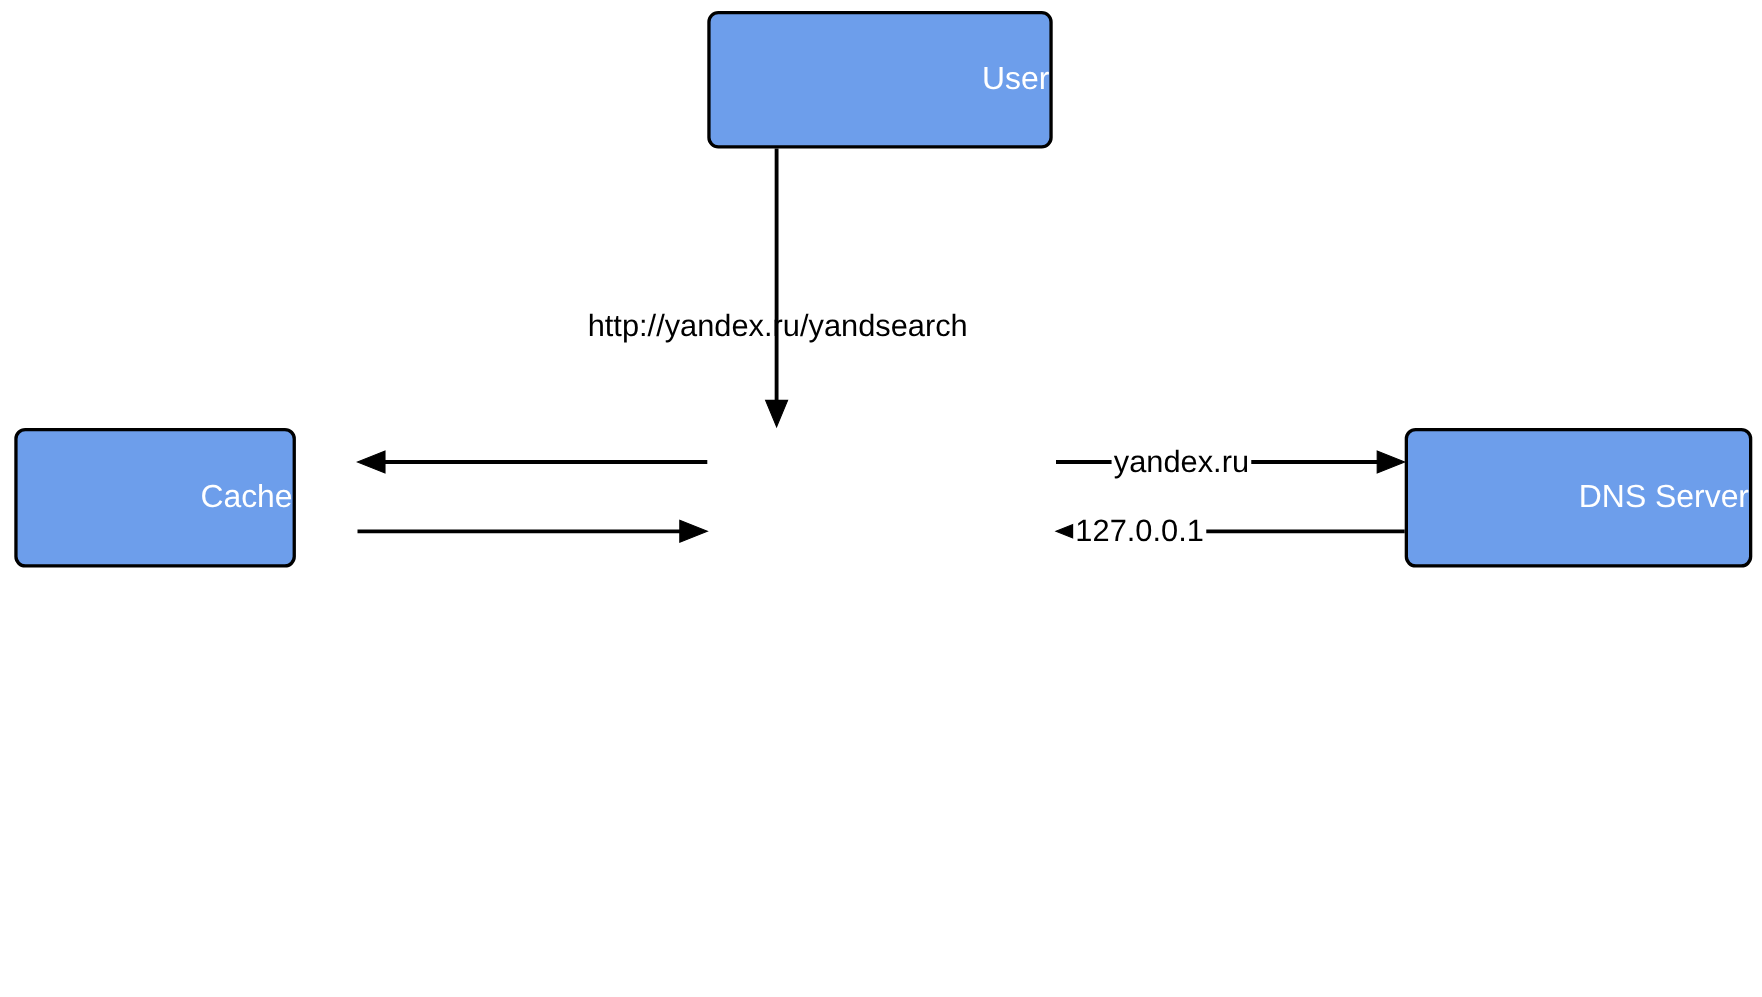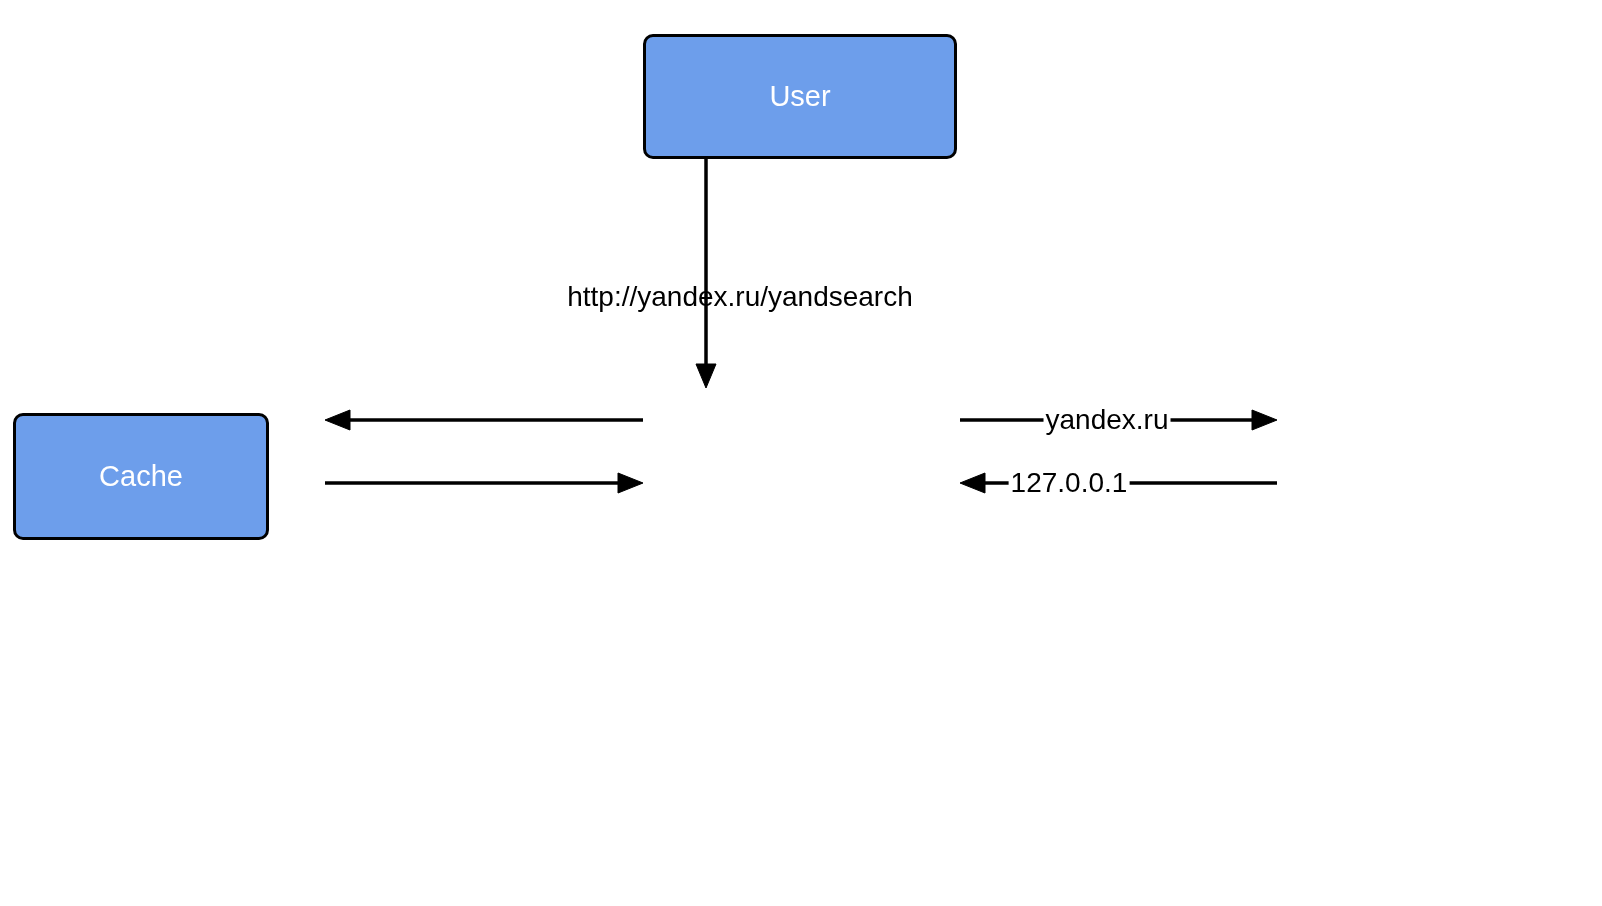--- a/index.html
+++ b/index.html
@@ -32,37 +32,35 @@
     stroke-width: 1;
   }
   .node {
     position: absolute;
     box-sizing: border-box;
     background: var(--node_fill, #6d9eeb);
     border: 3px solid var(--node_border, #000000);
     border-radius: 10px;
     display: flex;
     align-items: center;
-    justify-content: center;
-    margin-top: 24px;
+    justify-content: flex-end;
   }
   .node-label {
     color: var(--node_text, #ffffff);
     font-size: 29px;
     line-height: 1;
     white-space: nowrap;
   }
   .edge-label {
     position: absolute;
     transform: translate(-50%, -50%);
     color: var(--edge_label_text, #000000);
     font-size: 28px;
     line-height: 1.15;
     white-space: nowrap;
-    margin-left: 33px;
   }
   .edge-label.on-line {
     background: var(--background, #ffffff);
     padding: 0 2px;
   }
 </style>
 </head>
 <body>
 
 <div class="canvas">
@@ -97,20 +95,23 @@
 
   <div class="node" style="left:643px; top:10px; width:314px; height:125px;">
     <span class="node-label">User</span>
   </div>
 
   <div class="node" style="left:13px; top:389px; width:256px; height:127px;">
     <span class="node-label">Cache</span>
   </div>
 
 
+  <div class="node" style="left:1277px; top:389px; width:316px; height:127px;">
+    <span class="node-label">DNS Server</span>
+  </div>
 
   <div class="edge-label" style="left:707px; top:297px;">http://yandex.ru/yandsearch</div>
 
   <div class="edge-label on-line" style="left:1074px; top:420px;">yandex.ru</div>
 
   <div class="edge-label on-line" style="left:1036px; top:483px;">127.0.0.1</div>
 
 </div>
 
 </body></html>

